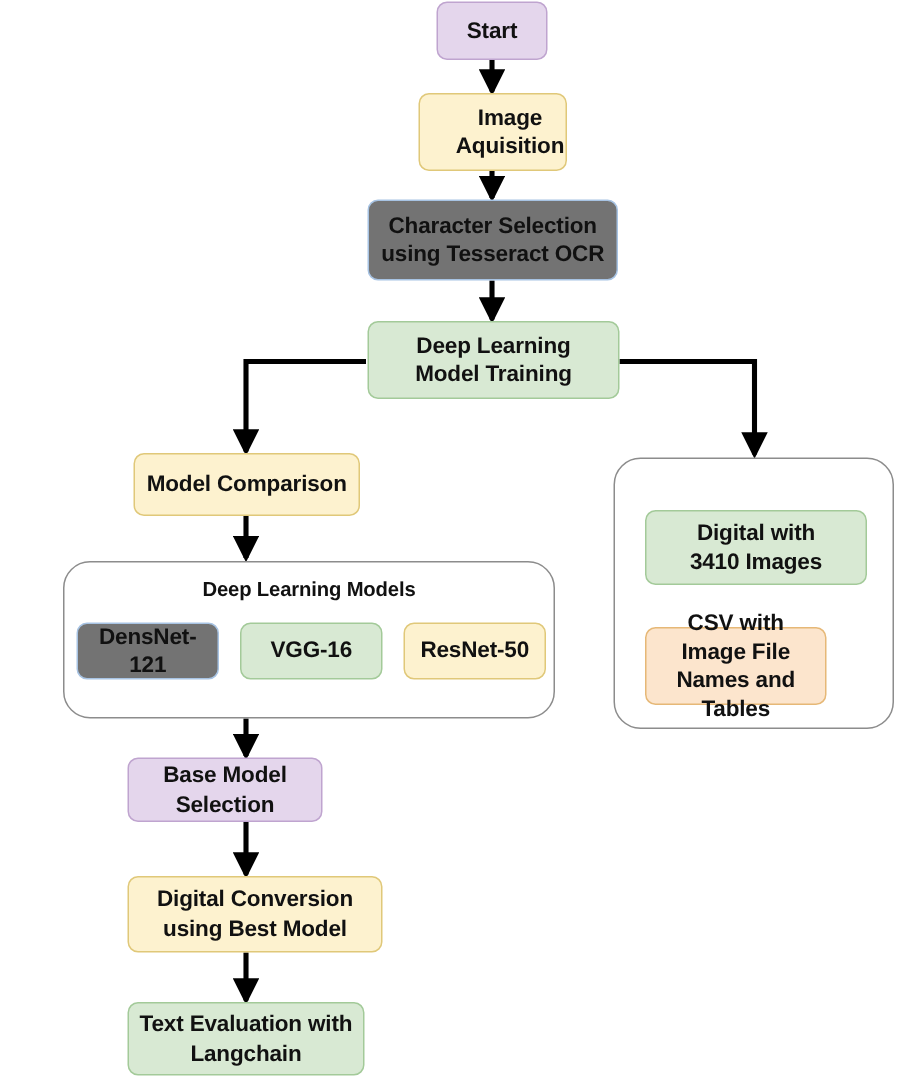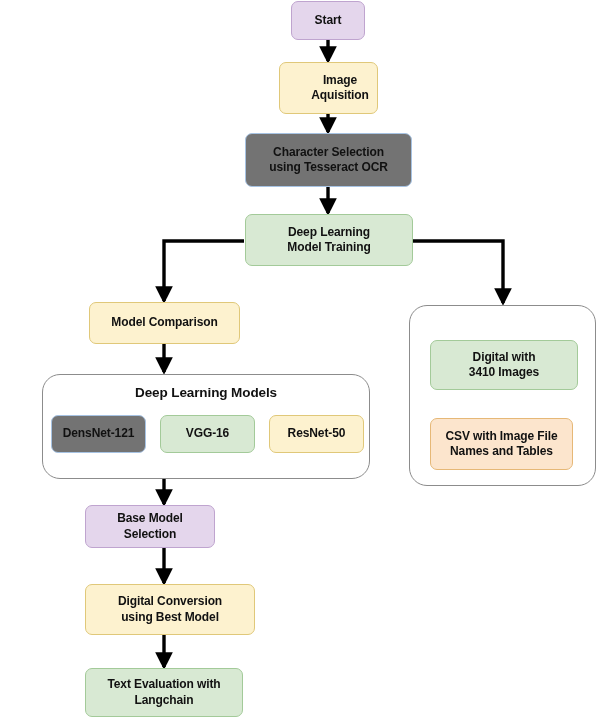--- a/index.html
+++ b/index.html
@@ -32,21 +32,21 @@
   .node {
     position: absolute;
     box-sizing: border-box;
     display: flex;
     align-items: center;
     justify-content: center;
     text-align: center;
     border-radius: 7px;
     border: 1px solid #b7b7b7;
     font-weight: bold;
-    font-size: 12px;
+    font-size: 15px;
     line-height: 1.28;
     color: #111111;
     letter-spacing: -0.1px;
     padding: 2px 4px;
   }
   .node span { display: block; }
   .purple { background: #e4d6ec; border-color: #bfa4cf; }
   .yellow { background: #fdf2cf; border-color: #e0c879; }
   .blue   { background: #737373; border-color: #a7c3e3; }
   .green  { background: #d8e9d3; border-color: #a3ca99; }
@@ -170,21 +170,21 @@
 
   <div class="group" style="left:409px; top:305px; width:187px; height:181px;">
 
     <div class="node green" style="left:20px; top:34px; width:148px; height:50px;">
       <div>
         <span>Digital with</span>
         <span>3410 Images</span>
       </div>
     </div>
 
-    <div class="node peach" style="left:20px; top:112px; width:143px; height:52px;">
+    <div class="node peach" style="left:20px; top:112px; width:121px; height:52px;">
       <div>
         <span>CSV with Image File</span>
         <span>Names and Tables</span>
       </div>
     </div>
   </div>
 
 </div>
 
 </body></html>

